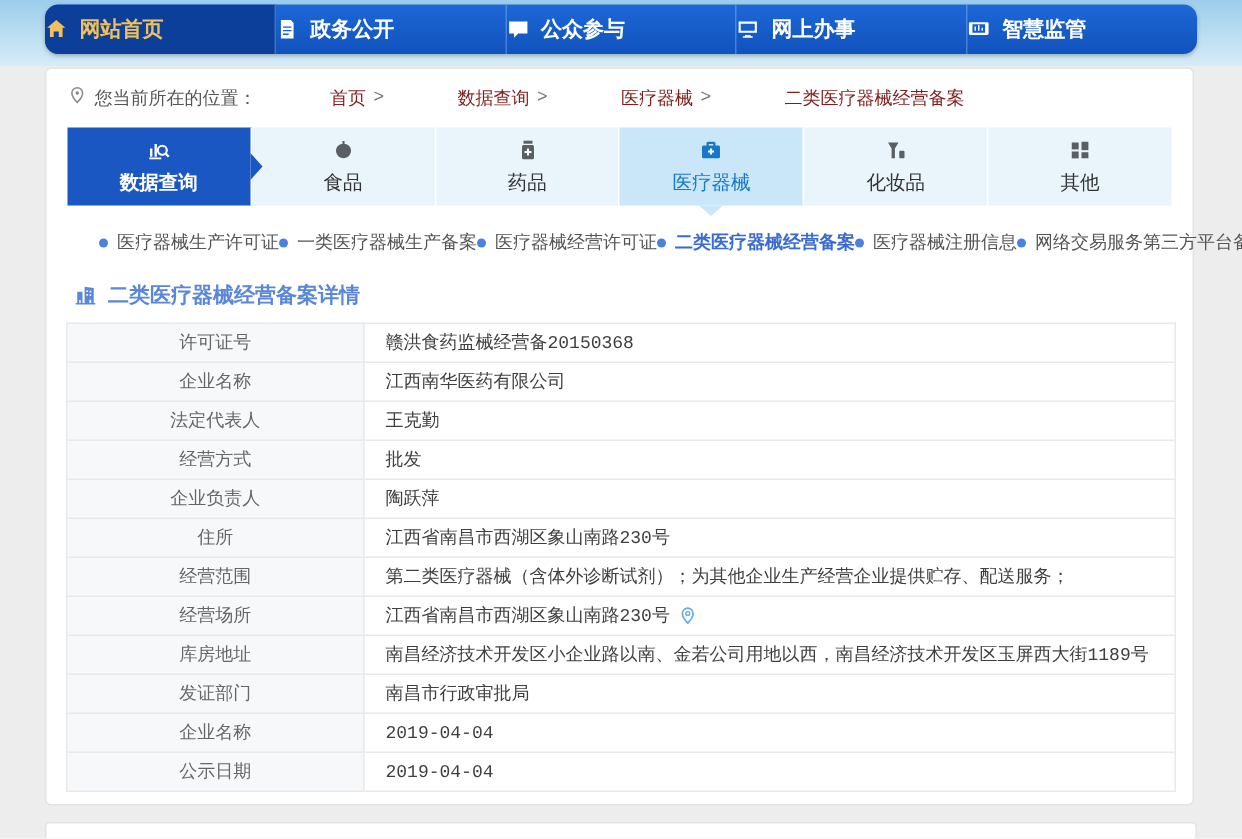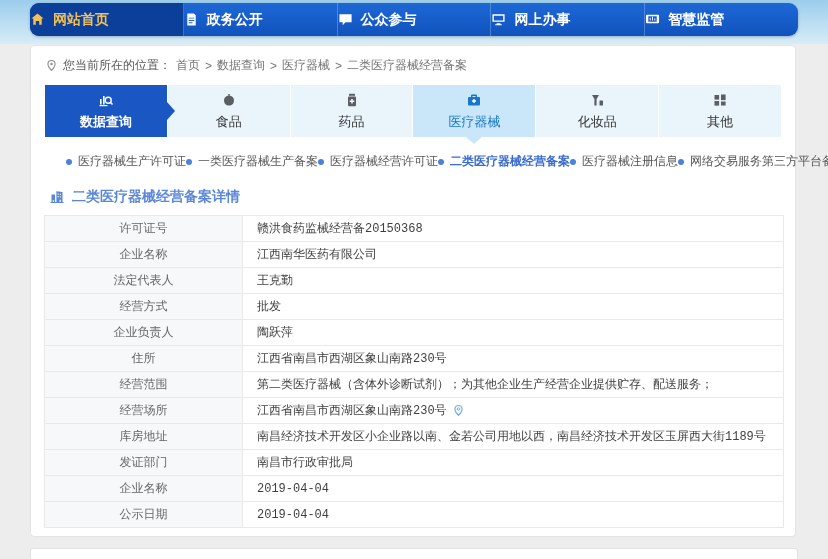--- a/index.html
+++ b/index.html
@@ -27,25 +27,25 @@
   .topnav-item:last-child { border-right:none; }
   .topnav-item.active { background:#0c3f99; color:#f0c05a; }
   .topnav-item svg { width:15px; height:15px; flex:none; }
   
   .card {
     position:absolute; top:45px; left:30px; width:766px; height:492px;
     background:#ffffff; border:1px solid #e3e3e3; border-radius:4px;
   }
   
   .breadcrumb {
-    display:flex; align-items:center; gap:5px;
+    display:flex; align-items:flex-start; gap:5px;
     padding:11px 16px 7px 14px; font-size:12px; color:#555;
   }
   .breadcrumb svg { width:13px; height:13px; color:#8a8a8a; flex:none; }
-  .crumb { color:#737373; cursor:pointer; }
+  .crumb { color:#7f1d1d; cursor:pointer;margin-left:44px; }
   .crumb-sep { color:#777; }
   
   .tabs { display:flex; margin:4px 14px 0 14px; height:52px; }
   .tab {
     flex:1; background:#e9f4fb; position:relative; cursor:pointer;
     display:flex; flex-direction:column; align-items:center; justify-content:center;
     gap:5px; font-size:13px; color:#333; border-right:1px solid #ffffff;
   }
   .tab:last-child { border-right:none; }
   .tab .ticon { height:16px; color:#5a5f63; display:flex; align-items:center; }

